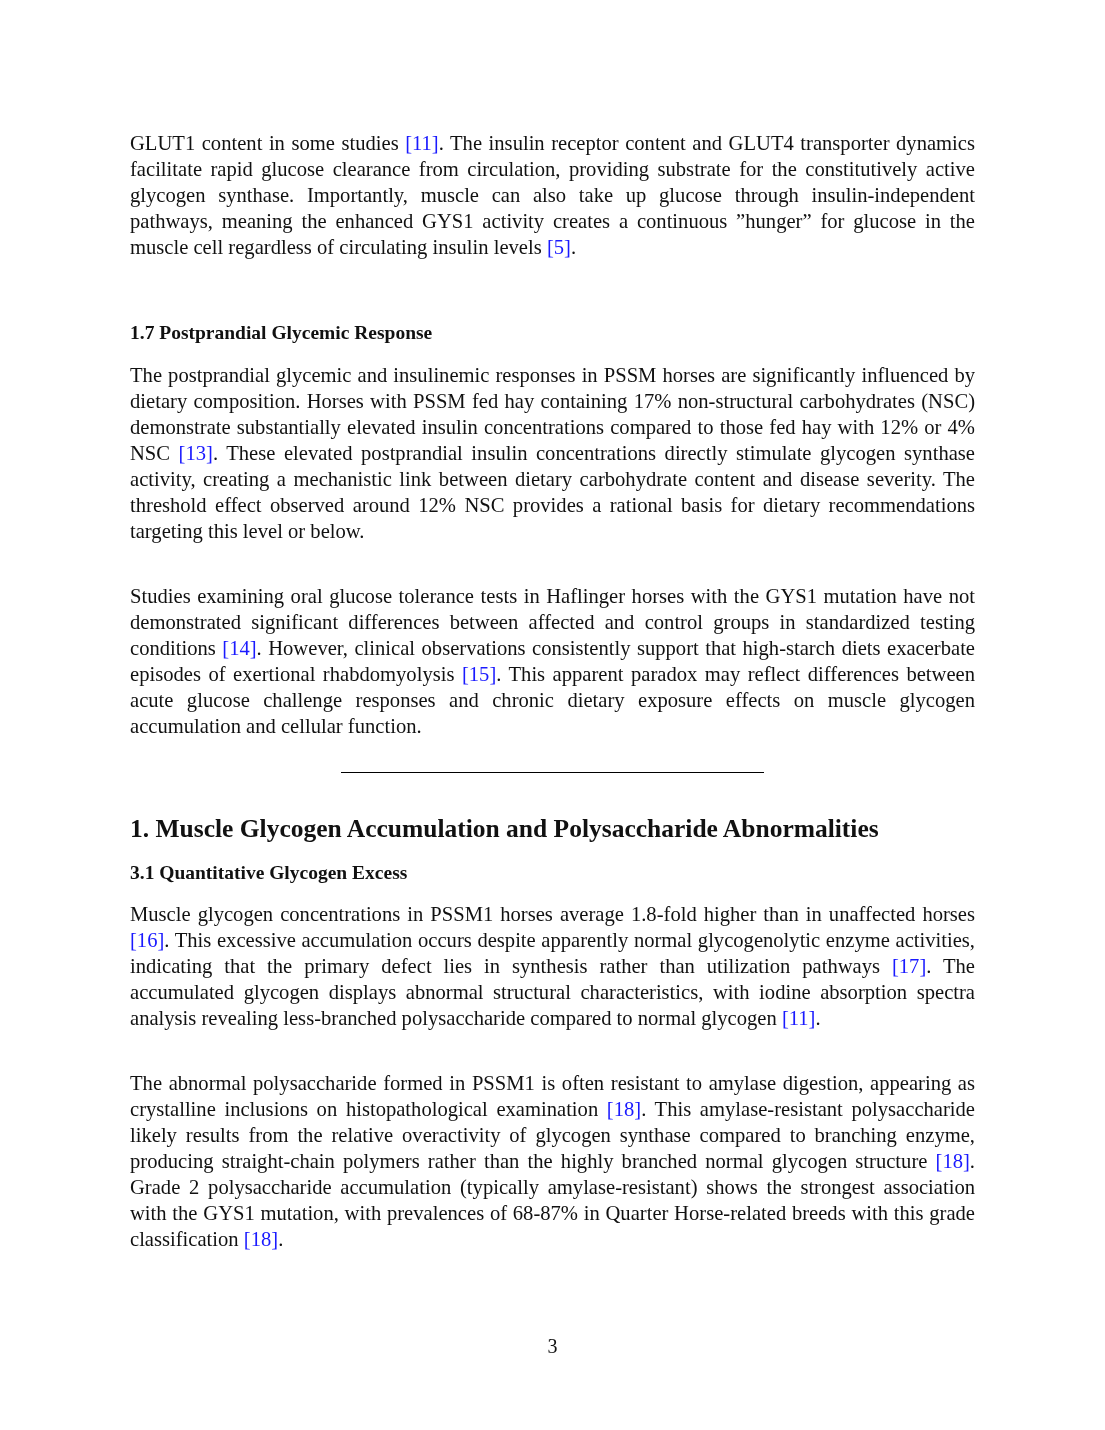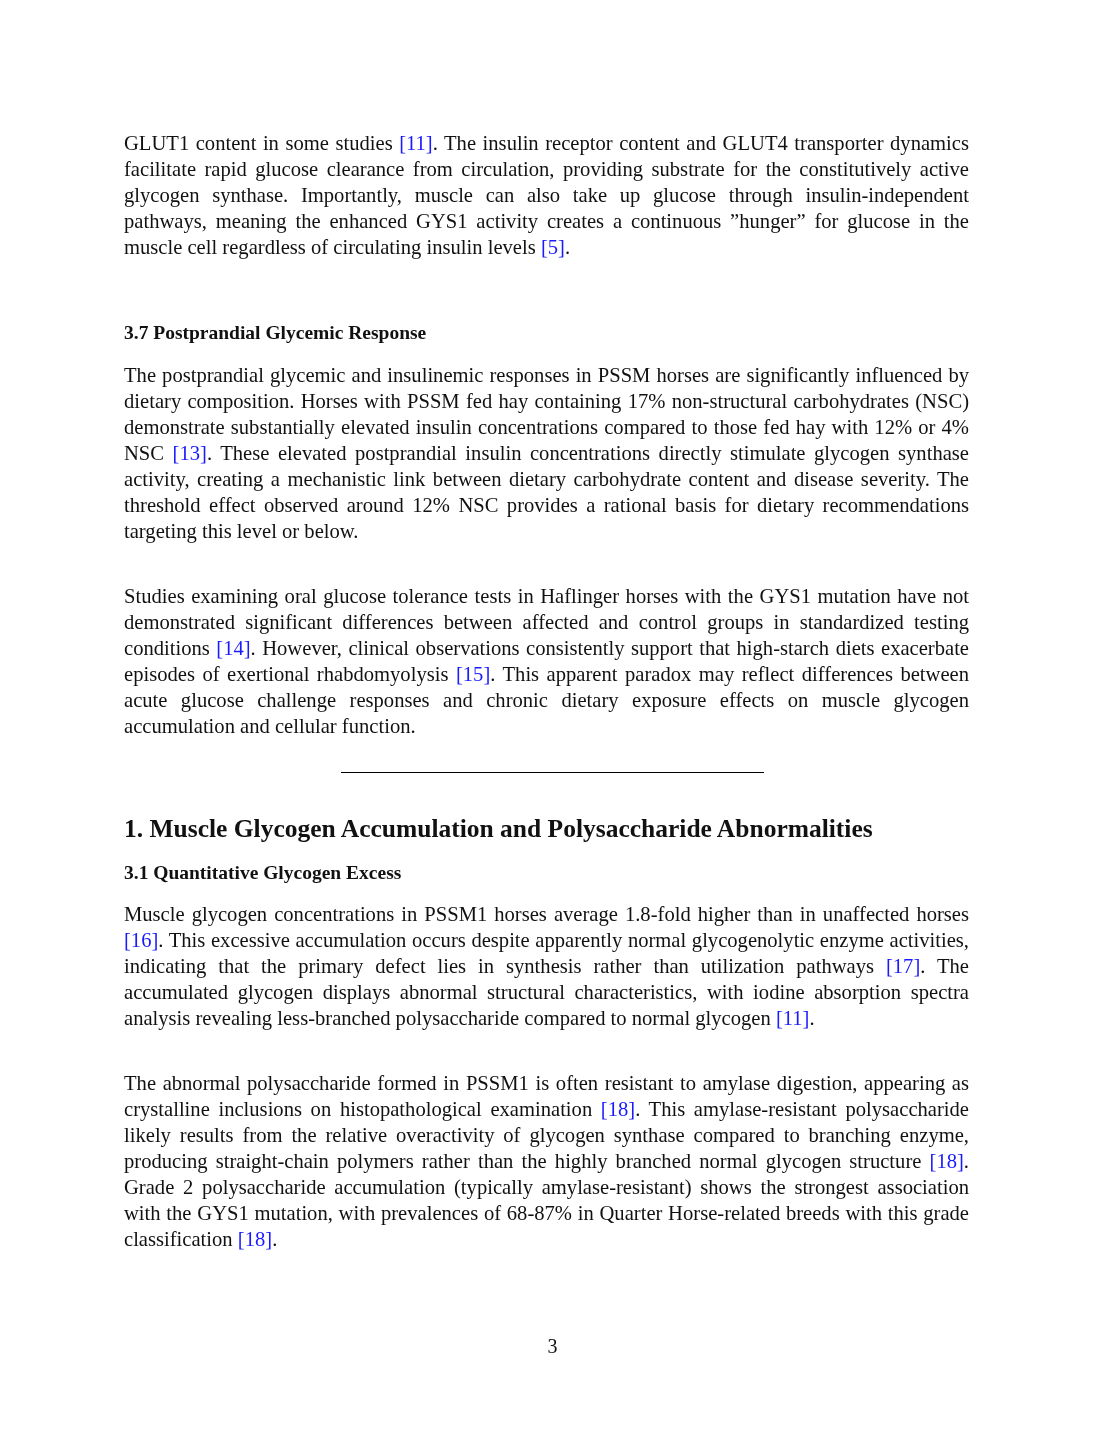--- a/index.html
+++ b/index.html
@@ -49,31 +49,31 @@
     }
     .page-number {
       position: absolute;
       left: 0;
       width: 1105px;
       top: 1333px;
       text-align: center;
       font-size: 20px;
       line-height: 26px;
     }
-    .block { position: absolute; left: 124px; width: 845px; }
+    .block { position: absolute; left: 130px; width: 845px; }
   </style>
 </head>
 <body>
 
 <div class="block" style="top:130px;">
   <p class="para"><span>GLUT1 content in some studies </span><a class="cite">[11]</a><span>. The insulin receptor content and GLUT4 transporter dynamics facilitate rapid glucose clearance from circulation, providing substrate for the constitutively active glycogen synthase.  Importantly, muscle can also take up glucose through insulin-independent pathways, meaning the enhanced GYS1 activity creates a continuous ”hunger” for glucose in the muscle cell regardless of circulating insulin levels </span><a class="cite">[5]</a><span>.</span></p>
 </div>
 
 <div class="block" style="top:320px;">
-  <h3 class="subsec">3.7 Postprandial Glycemic Response</h3>
+  <h3 class="subsec">1.7 Postprandial Glycemic Response</h3>
 </div>
 
 <div class="block" style="top:362px;">
   <p class="para"><span>The postprandial glycemic and insulinemic responses in PSSM horses are signifi­cantly influenced by dietary composition.  Horses with PSSM fed hay containing 17% non-structural carbohydrates (NSC) demonstrate substantially elevated insulin concen­trations compared to those fed hay with 12% or 4% NSC </span><a class="cite">[13]</a><span>. These elevated postprandial insulin concentrations directly stimulate glycogen synthase activity, creating a mecha­nistic link between dietary carbohydrate content and disease severity.  The threshold effect observed around 12% NSC provides a rational basis for dietary recommendations targeting this level or below.</span></p>
 </div>
 
 <div class="block" style="top:583px;">
   <p class="para"><span>Studies examining oral glucose tolerance tests in Haflinger horses with the GYS1 muta­tion have not demonstrated significant differences between affected and control groups in standardized testing conditions </span><a class="cite">[14]</a><span>. However, clinical observations consistently sup­port that high-starch diets exacerbate episodes of exertional rhabdomyolysis </span><a class="cite">[15]</a><span>.  This apparent paradox may reflect differences between acute glucose challenge responses and chronic dietary exposure effects on muscle glycogen accumulation and cellular function.</span></p>
 </div>
 

